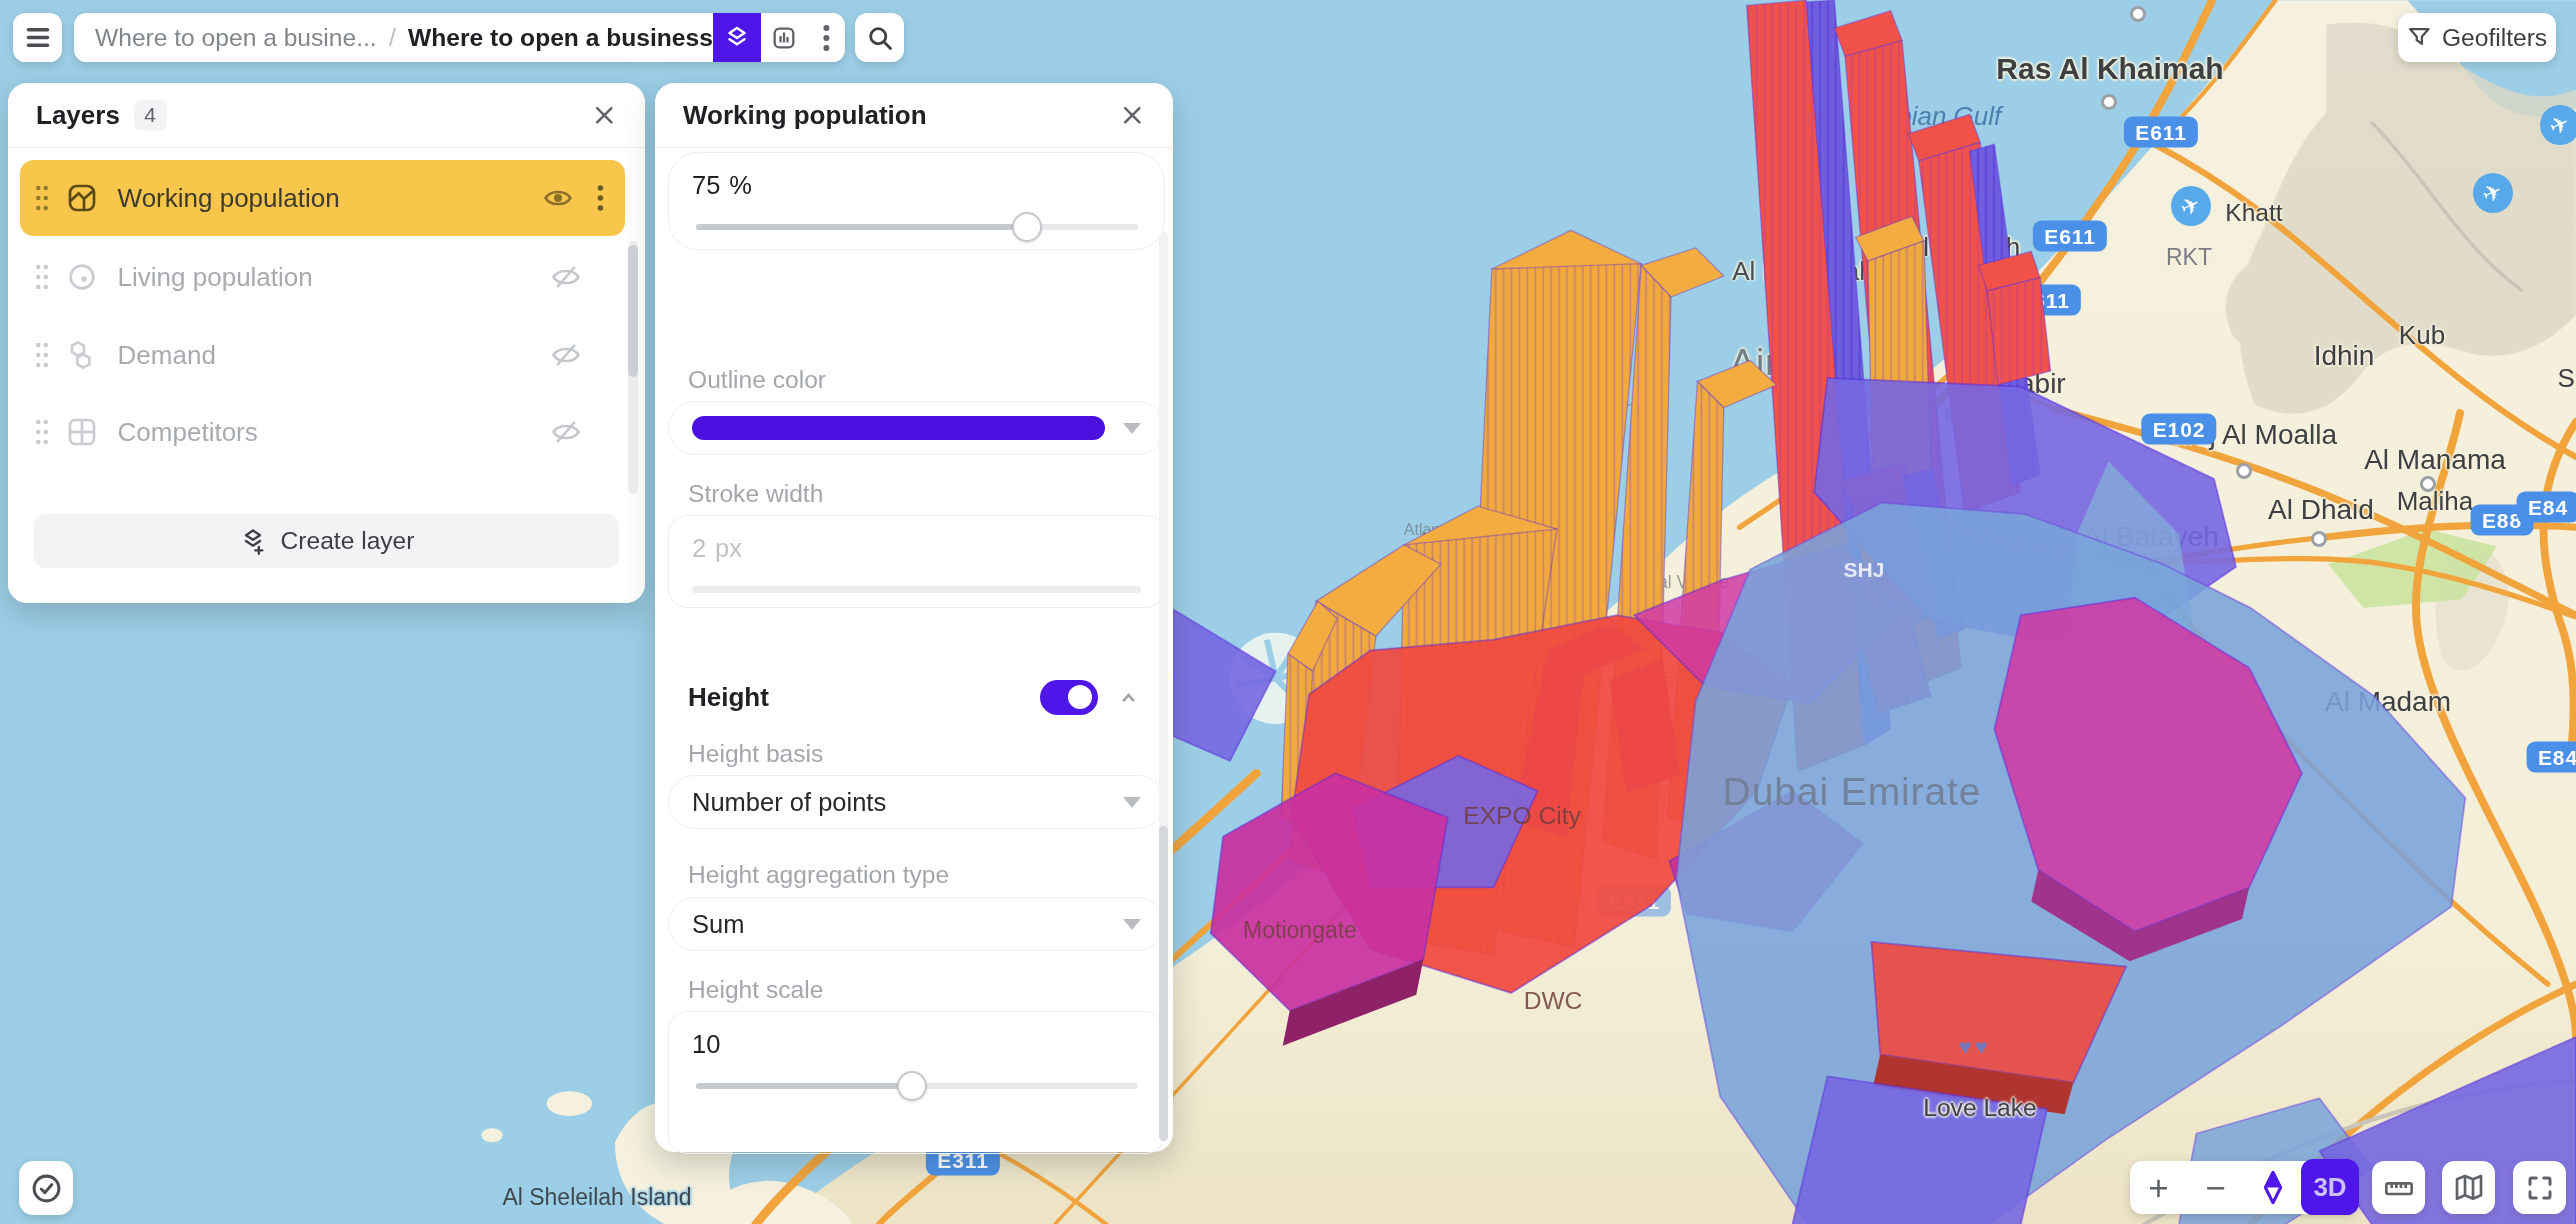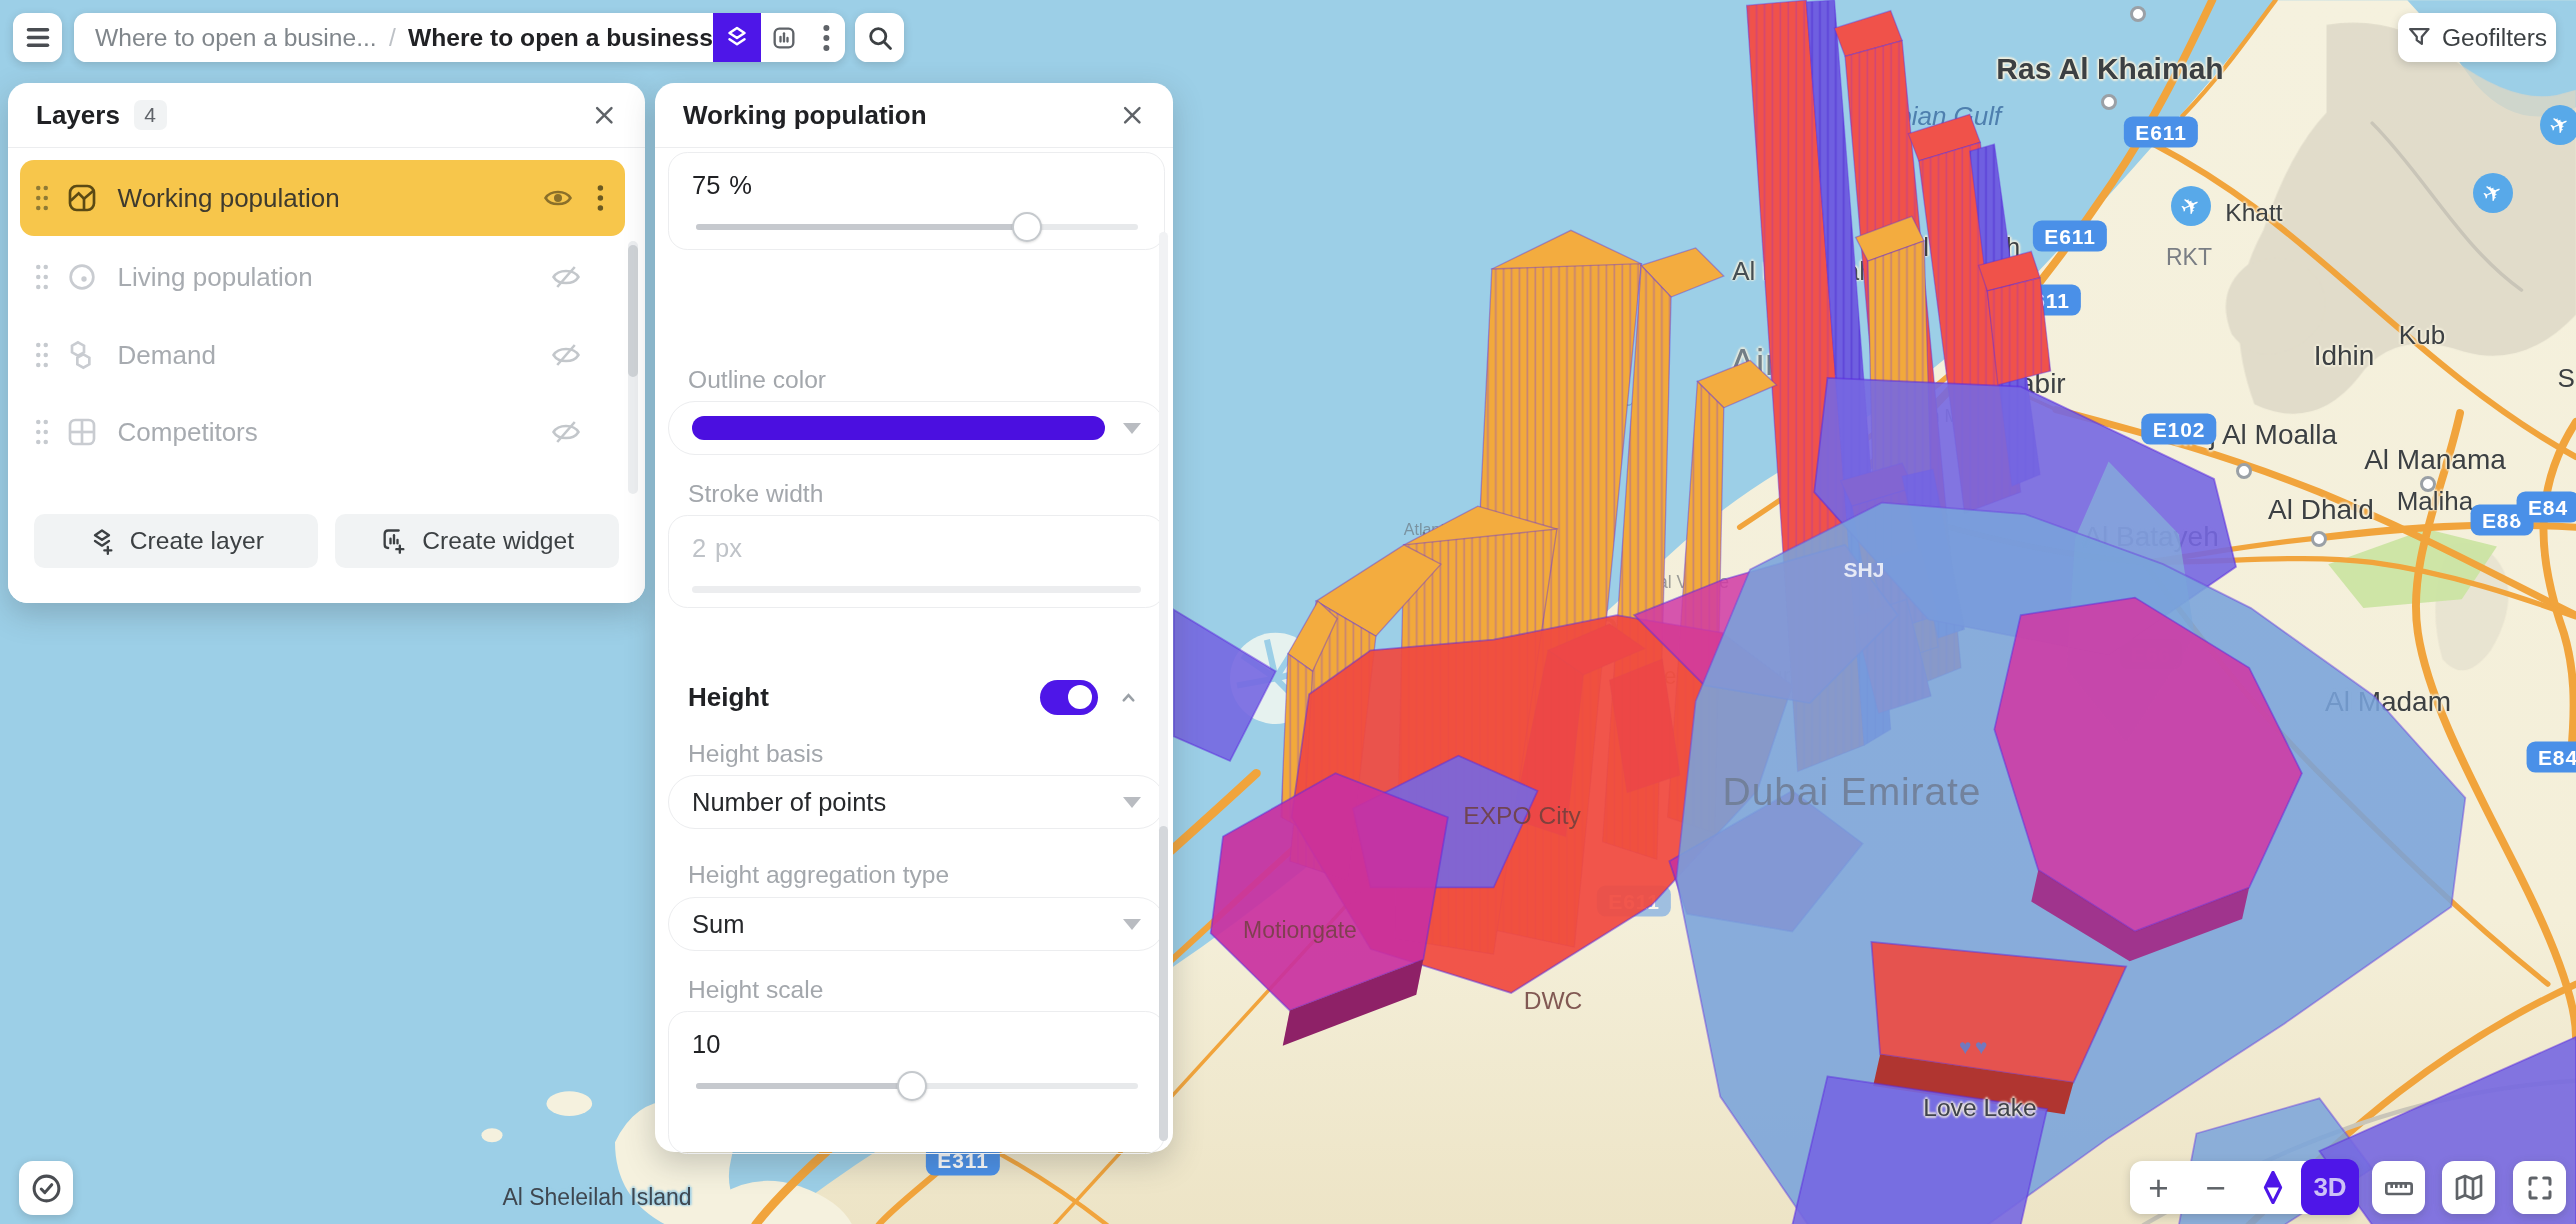--- a/index.html
+++ b/index.html
@@ -506,45 +506,35 @@
 
     <div id="layers-actions">
       <div class="action-btn">
         <svg width="28" height="28" viewBox="0 0 24 24" fill="none" stroke="#3C4043" stroke-width="2" stroke-linejoin="round" stroke-linecap="round">
           <path d="M12,3 L18,7 L12,11 L6,7 Z"></path>
             <path d="M6,12 L12,16 L18,12"></path>
             <path d="M17,17 v6 M14,20 h6"></path>
         </svg>
         <span class="albl">Create layer</span>
       </div>
-      <div class="action-btn">
-        <svg width="28" height="28" viewBox="0 0 24 24" fill="none" stroke="#3C4043" stroke-width="2" stroke-linecap="round">
-          <path d="M16,3 H7 Q4,3 4,6 V15 Q4,18 7,18"></path>
-            <line x1="9" y1="14" x2="9" y2="10"></line>
-            <line x1="12" y1="14" x2="12" y2="7"></line>
-            <line x1="15" y1="14" x2="15" y2="11"></line>
-            <path d="M17,16 v6 M14,19 h6"></path>
-        </svg>
-        <span class="albl">Create widget</span>
-      </div>
     </div>
   </div>
 
   <div id="style-panel" class="panel">
     <div class="panel-header">
       <span class="panel-title">Working population</span>
       <div class="panel-close">
         <svg width="24.6" height="24.6" viewBox="0 0 24 24" stroke="#5F6368" stroke-width="2.4" stroke-linecap="round">
             <line x1="5" y1="5" x2="19" y2="19"></line>
             <line x1="19" y1="5" x2="5" y2="19"></line>
           </svg>
       </div>
     </div>
 
-    <div class="ctl card" style="top:69px; height:98px;">
+    <div class="ctl card" style="top:69px; height:98px;border-radius:30px;">
       <div class="val-row">
         <span>75</span>
         <span class="unit">%</span>
       </div>
       <div class="slider">
         <div class="track"></div>
         <div class="fill" style="width: calc(75% - 5.3px);"></div>
         <div class="thumb" style="left: calc(75% - 1.8px);"></div>
       </div>
     </div>

